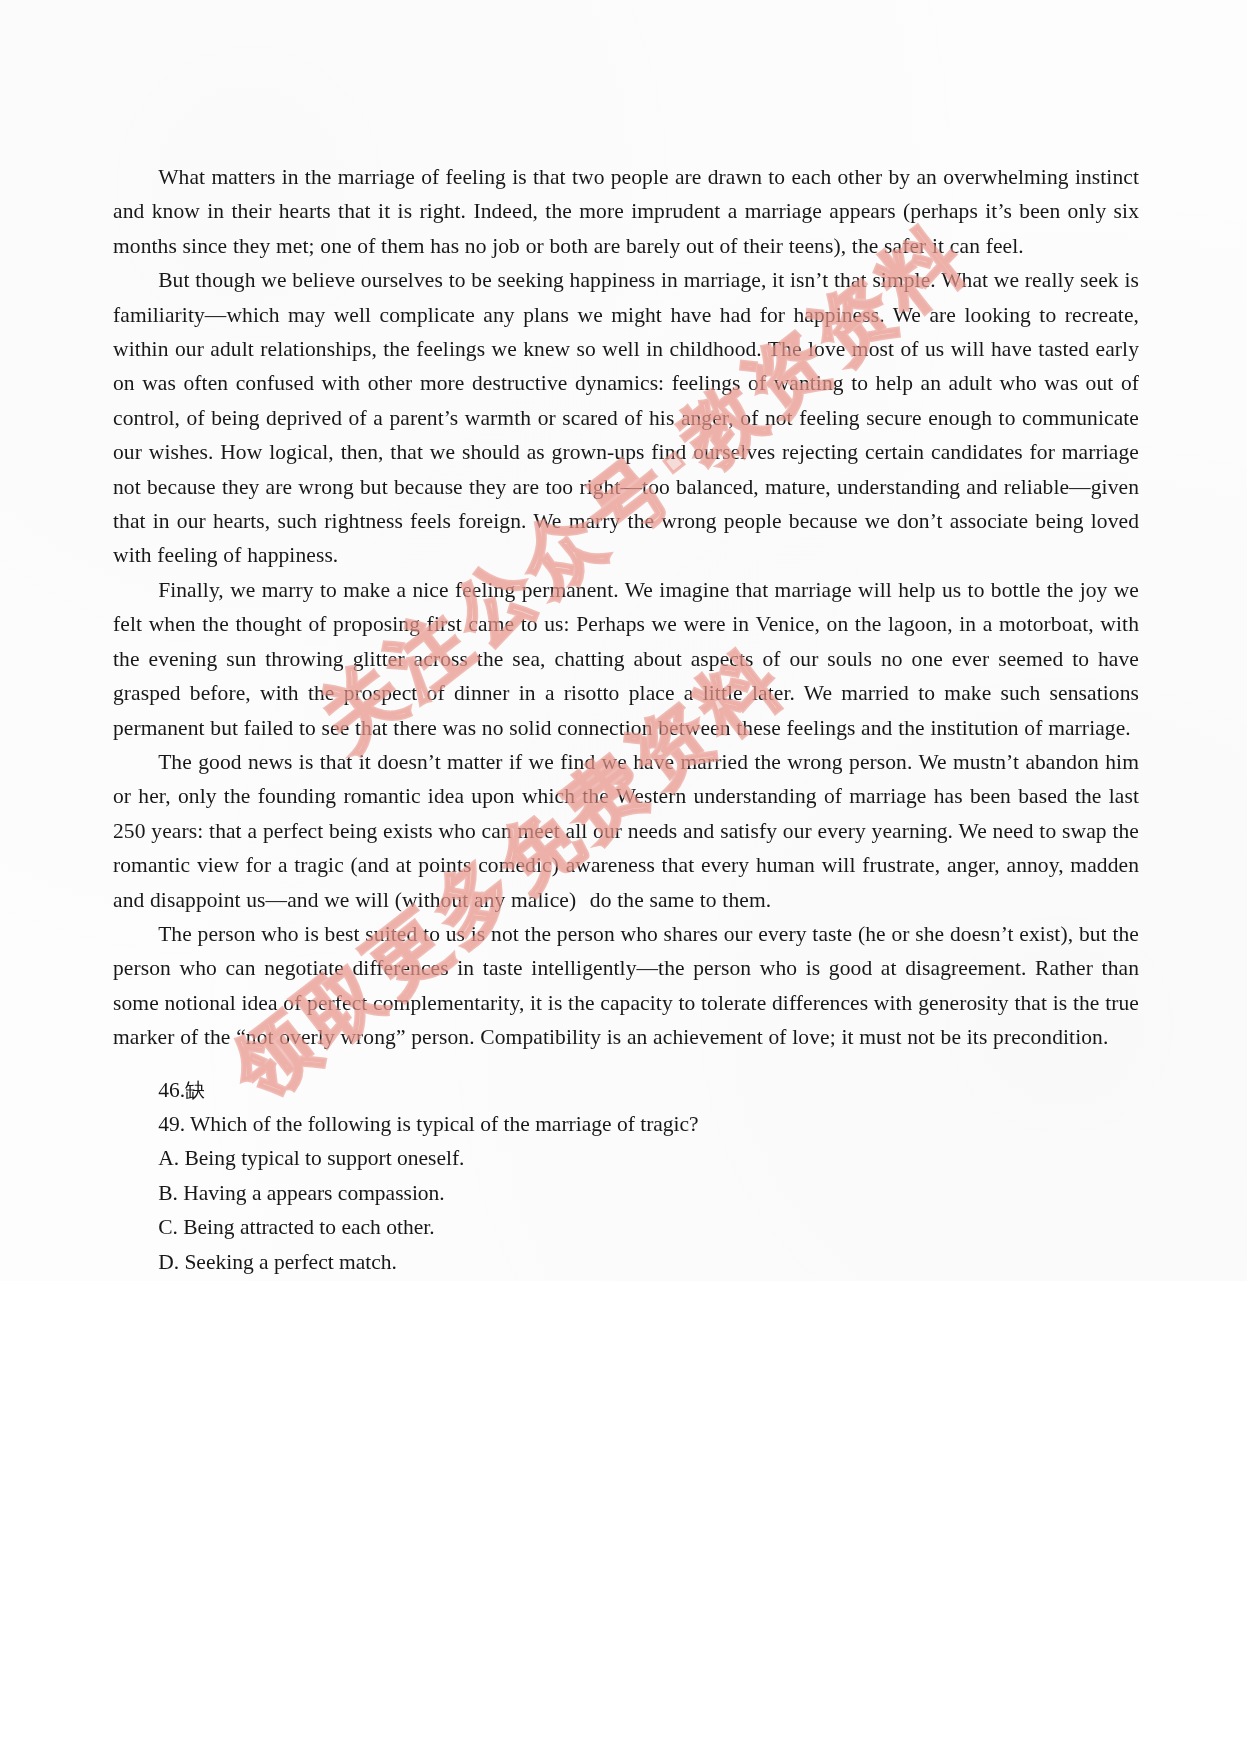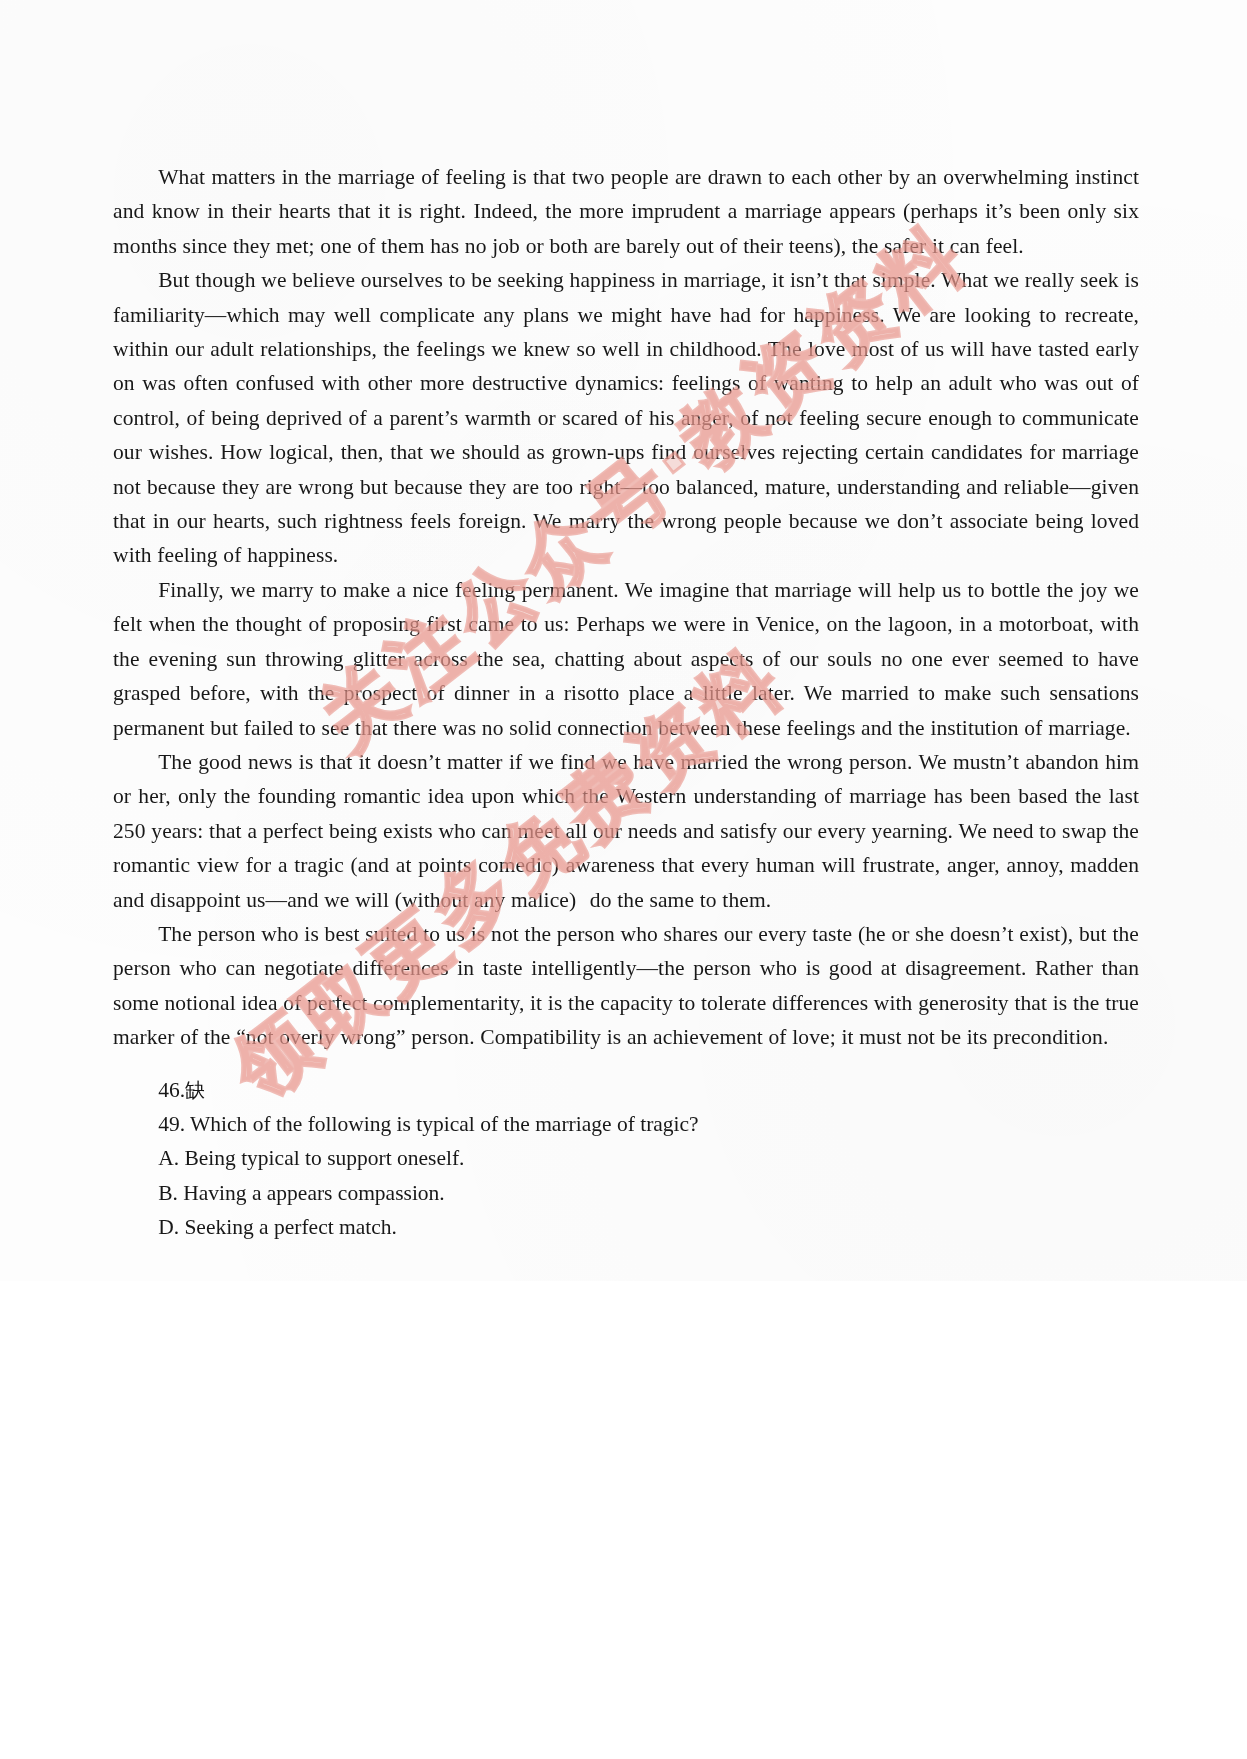--- a/index.html
+++ b/index.html
@@ -129,20 +129,21 @@
 
     <p class="para"><span>The good news is that it doesn’t matter if we find we have married the wrong person. We mustn’t abandon him or her, only the founding romantic idea upon which the Western understanding of marriage has been based the last 250 years: that a perfect being exists who can meet all our needs and satisfy our every yearning. We need to swap the romantic view for a tragic (and at points comedic) awareness that every human will frustrate, anger, annoy, madden and disappoint us—and we will (without any malice) </span><span class="underlined">do the same to them</span><span>.</span></p>
 
     <p class="para">The person who is best suited to us is not the person who shares our every taste (he or she doesn’t exist), but the person who can negotiate differences in taste intelligently—the person who is good at disagreement. Rather than some notional idea of perfect complementarity, it is the capacity to tolerate differences with generosity that is the true marker of the “not overly wrong” person. Compatibility is an achievement of love; it must not be its precondition.</p>
 
     <div class="qblock">
       <p class="qline"><span>46.</span><span class="cjk">缺</span></p>
       <p class="qline"><span>49.</span> <span>Which of the following is typical of the marriage of tragic?</span></p>
       <p class="opt">A. Being typical to support oneself.</p>
       <p class="opt">B. Having a appears compassion.</p>
+      <p class="opt">C. Being attracted to each other.</p>
       <p class="opt">D. Seeking a perfect match.</p>
     </div>
 
   </div>
 
   <div class="folio">— 14 —</div>
 
   <div class="watermark">
     <div class="wm-line wm-a">关注公众号·教资资料</div>
     <div class="wm-line wm-b">领取更多免费资料</div>

